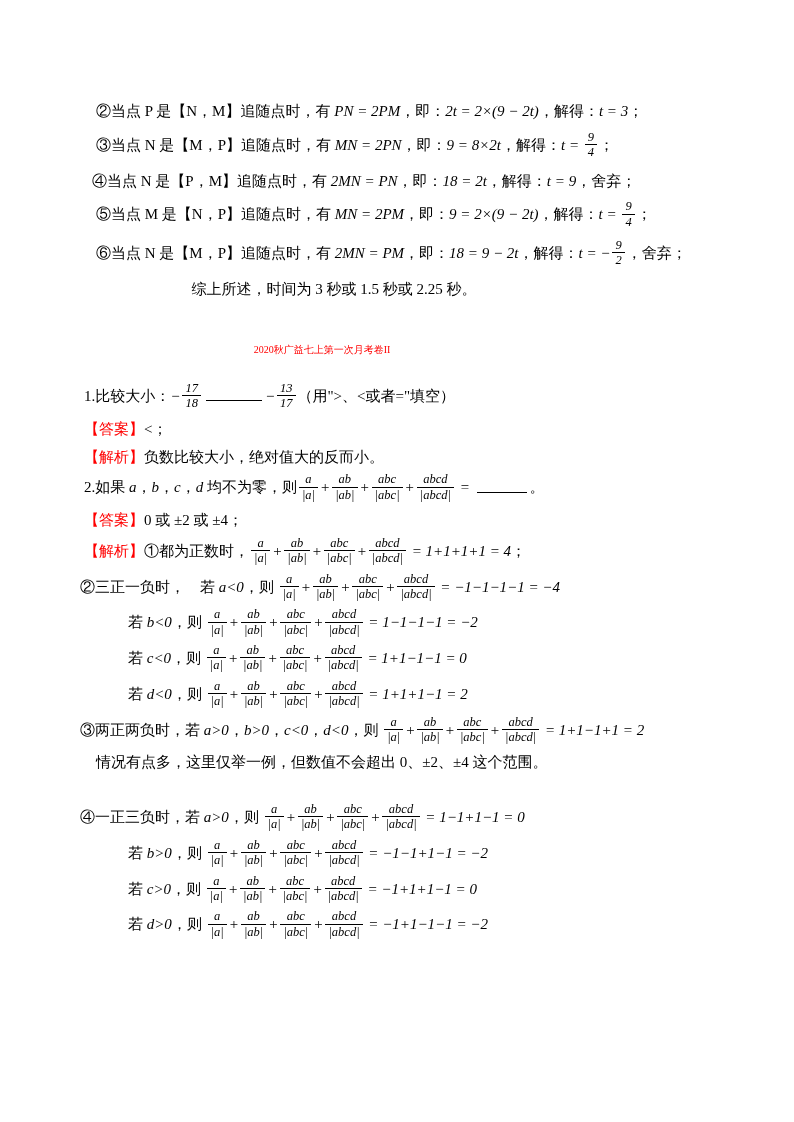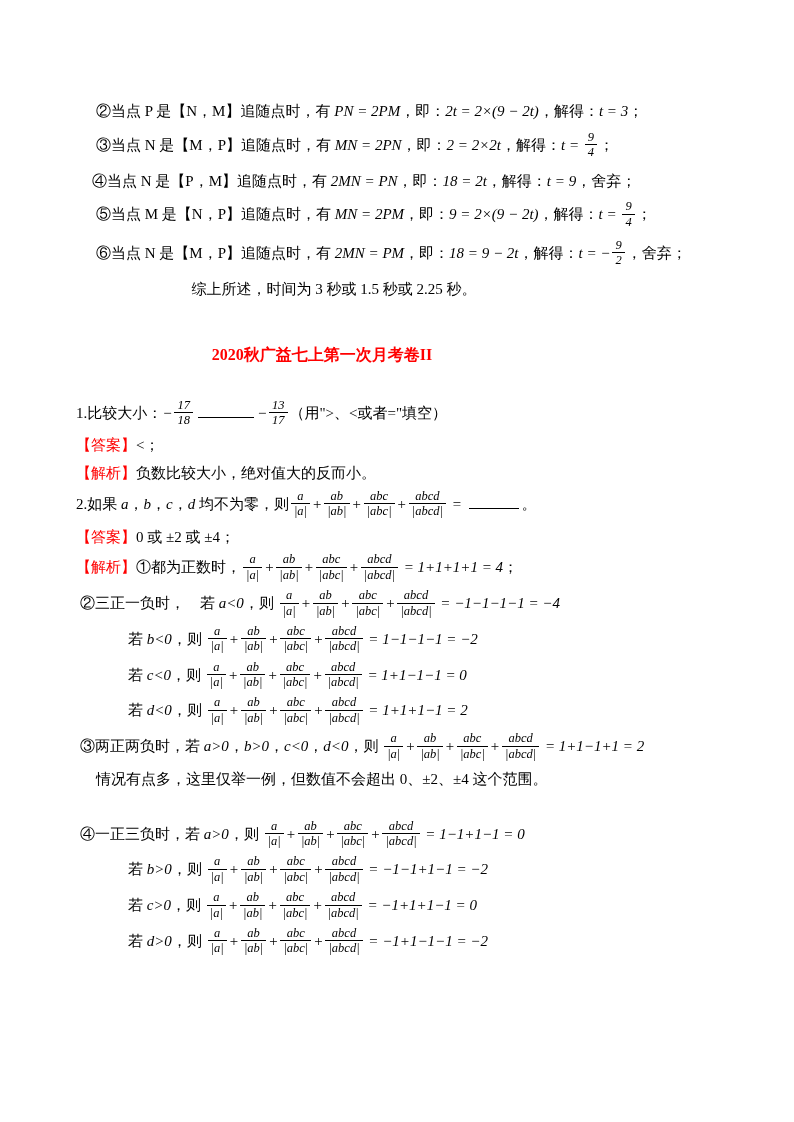--- a/index.html
+++ b/index.html
@@ -4,45 +4,45 @@
 <style>
   * { box-sizing: border-box; }
   html, body { margin: 0; padding: 0; background: #ffffff; }
   body { width: 794px; height: 1122px; overflow: hidden; }
   .page {
     width: 632px; height: 1122px;
     padding: 92px 60px 28px 72px;
     font-family: "Liberation Serif", "DejaVu Serif", serif;
     font-size: 15px; line-height: 1.45; color: #000;
   }
-  .line { margin: 6px 4px; white-space: nowrap; }
+  .line { margin: 6px 12px; white-space: nowrap; }
   #top-block .line { margin: 9px 0; }
   .txt { font-family: "Liberation Serif", "DejaVu Serif", serif; }
   .math { font-family: "Liberation Serif", "DejaVu Serif", serif; font-style: italic; }
   .red { color: #FF0000; font-weight: normal; }
   .frac {
     display: inline-block; vertical-align: middle; text-align: center;
     font-style: italic; font-size: 12.5px; line-height: 1.15;
     margin: 0 2px; position: relative; top: -2px;
   }
   .frac .n { display: block; padding: 0 3px; }
   .frac .d { display: block; border-top: 1px solid #000; padding: 0 3px; }
   .blank { display: inline-block; height: 13px; border-bottom: 1px solid #000; margin: 0 3px; }
   .title {
-    text-align: center; color: #FF0000; font-weight: bold;
-    font-size: 16px; margin: 42px 0 34px 0;
+    text-align: center; color: #FF0000; font-weight: normal;
+    font-size: 10px; margin: 42px 0 26px 0;
   }
 </style>
 </head>
 <body>
 
 <div class="page">
   <div id="top-block">
       <div class="line" style="margin-left: 24px;"><span class="txt">②当点 P 是【N，M】追随点时，有 </span><span class="math">PN = 2PM</span><span class="txt">，即：</span><span class="math">2t = 2×(9 − 2t)</span><span class="txt">，解得：</span><span class="math">t = 3</span><span class="txt">；</span></div>
-      <div class="line" style="margin-left: 24px;"><span class="txt">③当点 N 是【M，P】追随点时，有 </span><span class="math">MN = 2PN</span><span class="txt">，即：</span><span class="math">2 = 2×2t</span><span class="txt">，解得：</span><span class="math">t = </span><span class="frac"><span class="n">9</span><span class="d">4</span></span><span class="txt">；</span></div>
+      <div class="line" style="margin-left: 24px;"><span class="txt">③当点 N 是【M，P】追随点时，有 </span><span class="math">MN = 2PN</span><span class="txt">，即：</span><span class="math">9 = 8×2t</span><span class="txt">，解得：</span><span class="math">t = </span><span class="frac"><span class="n">9</span><span class="d">4</span></span><span class="txt">；</span></div>
       <div class="line" style="margin-left: 20px;"><span class="txt">④当点 N 是【P，M】追随点时，有 </span><span class="math">2MN = PN</span><span class="txt">，即：</span><span class="math">18 = 2t</span><span class="txt">，解得：</span><span class="math">t = 9</span><span class="txt">，舍弃；</span></div>
       <div class="line" style="margin-left: 24px;"><span class="txt">⑤当点 M 是【N，P】追随点时，有 </span><span class="math">MN = 2PM</span><span class="txt">，即：</span><span class="math">9 = 2×(9 − 2t)</span><span class="txt">，解得：</span><span class="math">t = </span><span class="frac"><span class="n">9</span><span class="d">4</span></span><span class="txt">；</span></div>
       <div class="line" style="margin-left: 24px;"><span class="txt">⑥当点 N 是【M，P】追随点时，有 </span><span class="math">2MN = PM</span><span class="txt">，即：</span><span class="math">18 = 9 − 2t</span><span class="txt">，解得：</span><span class="math">t = −</span><span class="frac"><span class="n">9</span><span class="d">2</span></span><span class="txt">，舍弃；</span></div>
       <div class="line" style="margin-left: 24px; text-align: center;"><span class="txt">综上所述，时间为 3 秒或 1.5 秒或 2.25 秒。</span></div>
     </div>
   <div class="title">2020秋广益七上第一次月考卷II</div>
   <div id="qa-block">
       <div class="line"><span class="txt">1.比较大小：</span><span class="math">−</span><span class="frac"><span class="n">17</span><span class="d">18</span></span><span class="blank" style="width: 56px;"></span><span class="math">−</span><span class="frac"><span class="n">13</span><span class="d">17</span></span><span class="txt">（用"&gt;、&lt;或者="填空）</span></div>
       <div class="line"><span class="red">【答案】</span><span class="txt">&lt;；</span></div>
       <div class="line"><span class="red">【解析】</span><span class="txt">负数比较大小，绝对值大的反而小。</span></div>

